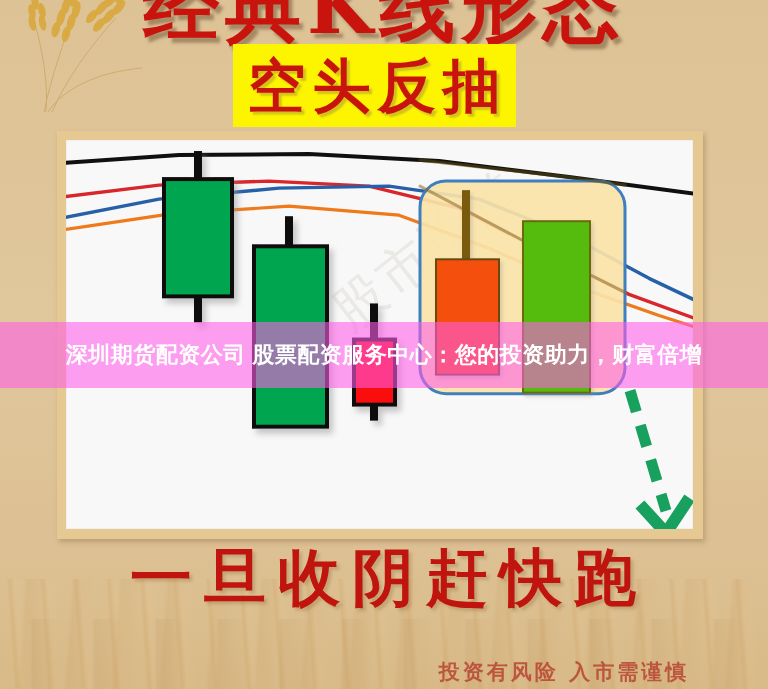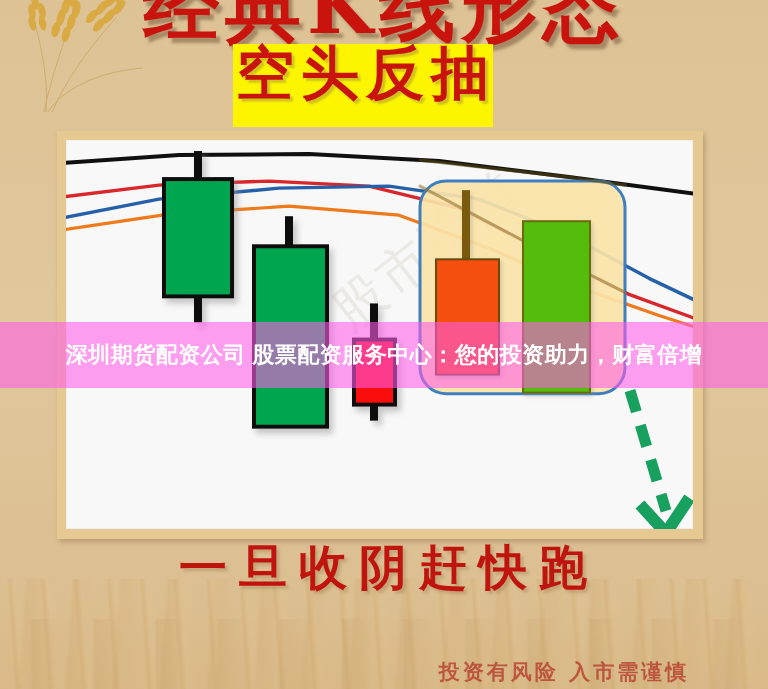--- a/index.html
+++ b/index.html
@@ -78,24 +78,25 @@
     letter-spacing: 6px;
     color: #c9140d;
     text-shadow: 4px 5px 3px rgba(120, 90, 60, .55);
     white-space: nowrap;
   }
   
   .yellow-banner {
     position: absolute;
     left: 233px;
     top: 44px;
-    width: 260px;
+    width: 283px;
     height: 83px;
     background: #fdf500;
     display: flex;
+    align-items: center;
     justify-content: center;
   }
   .yellow-banner span {
     font-family: "DejaVu Serif", serif;
     font-weight: bold;
     font-size: 58px;
     letter-spacing: 7px;
     color: #c9140d;
     text-shadow: 3px 3px 2px rgba(140, 110, 70, .38);
     white-space: nowrap;
@@ -141,21 +142,21 @@
     pointer-events: none;
   }
   
   .bottom-title {
     position: absolute;
     left: 10px; right: 0;
     top: 536px;
     text-align: center;
     font-family: "DejaVu Serif", serif;
     font-weight: bold;
-    font-size: 48px;
+    font-size: 62px;
     letter-spacing: 12px;
     color: #c0140f;
     text-shadow: 3px 3px 3px rgba(150,115,70,.35);
     white-space: nowrap;
   }
   .footer-note {
     position: absolute;
     left: 0; right: 0;
     top: 610px;
     text-align: center;

